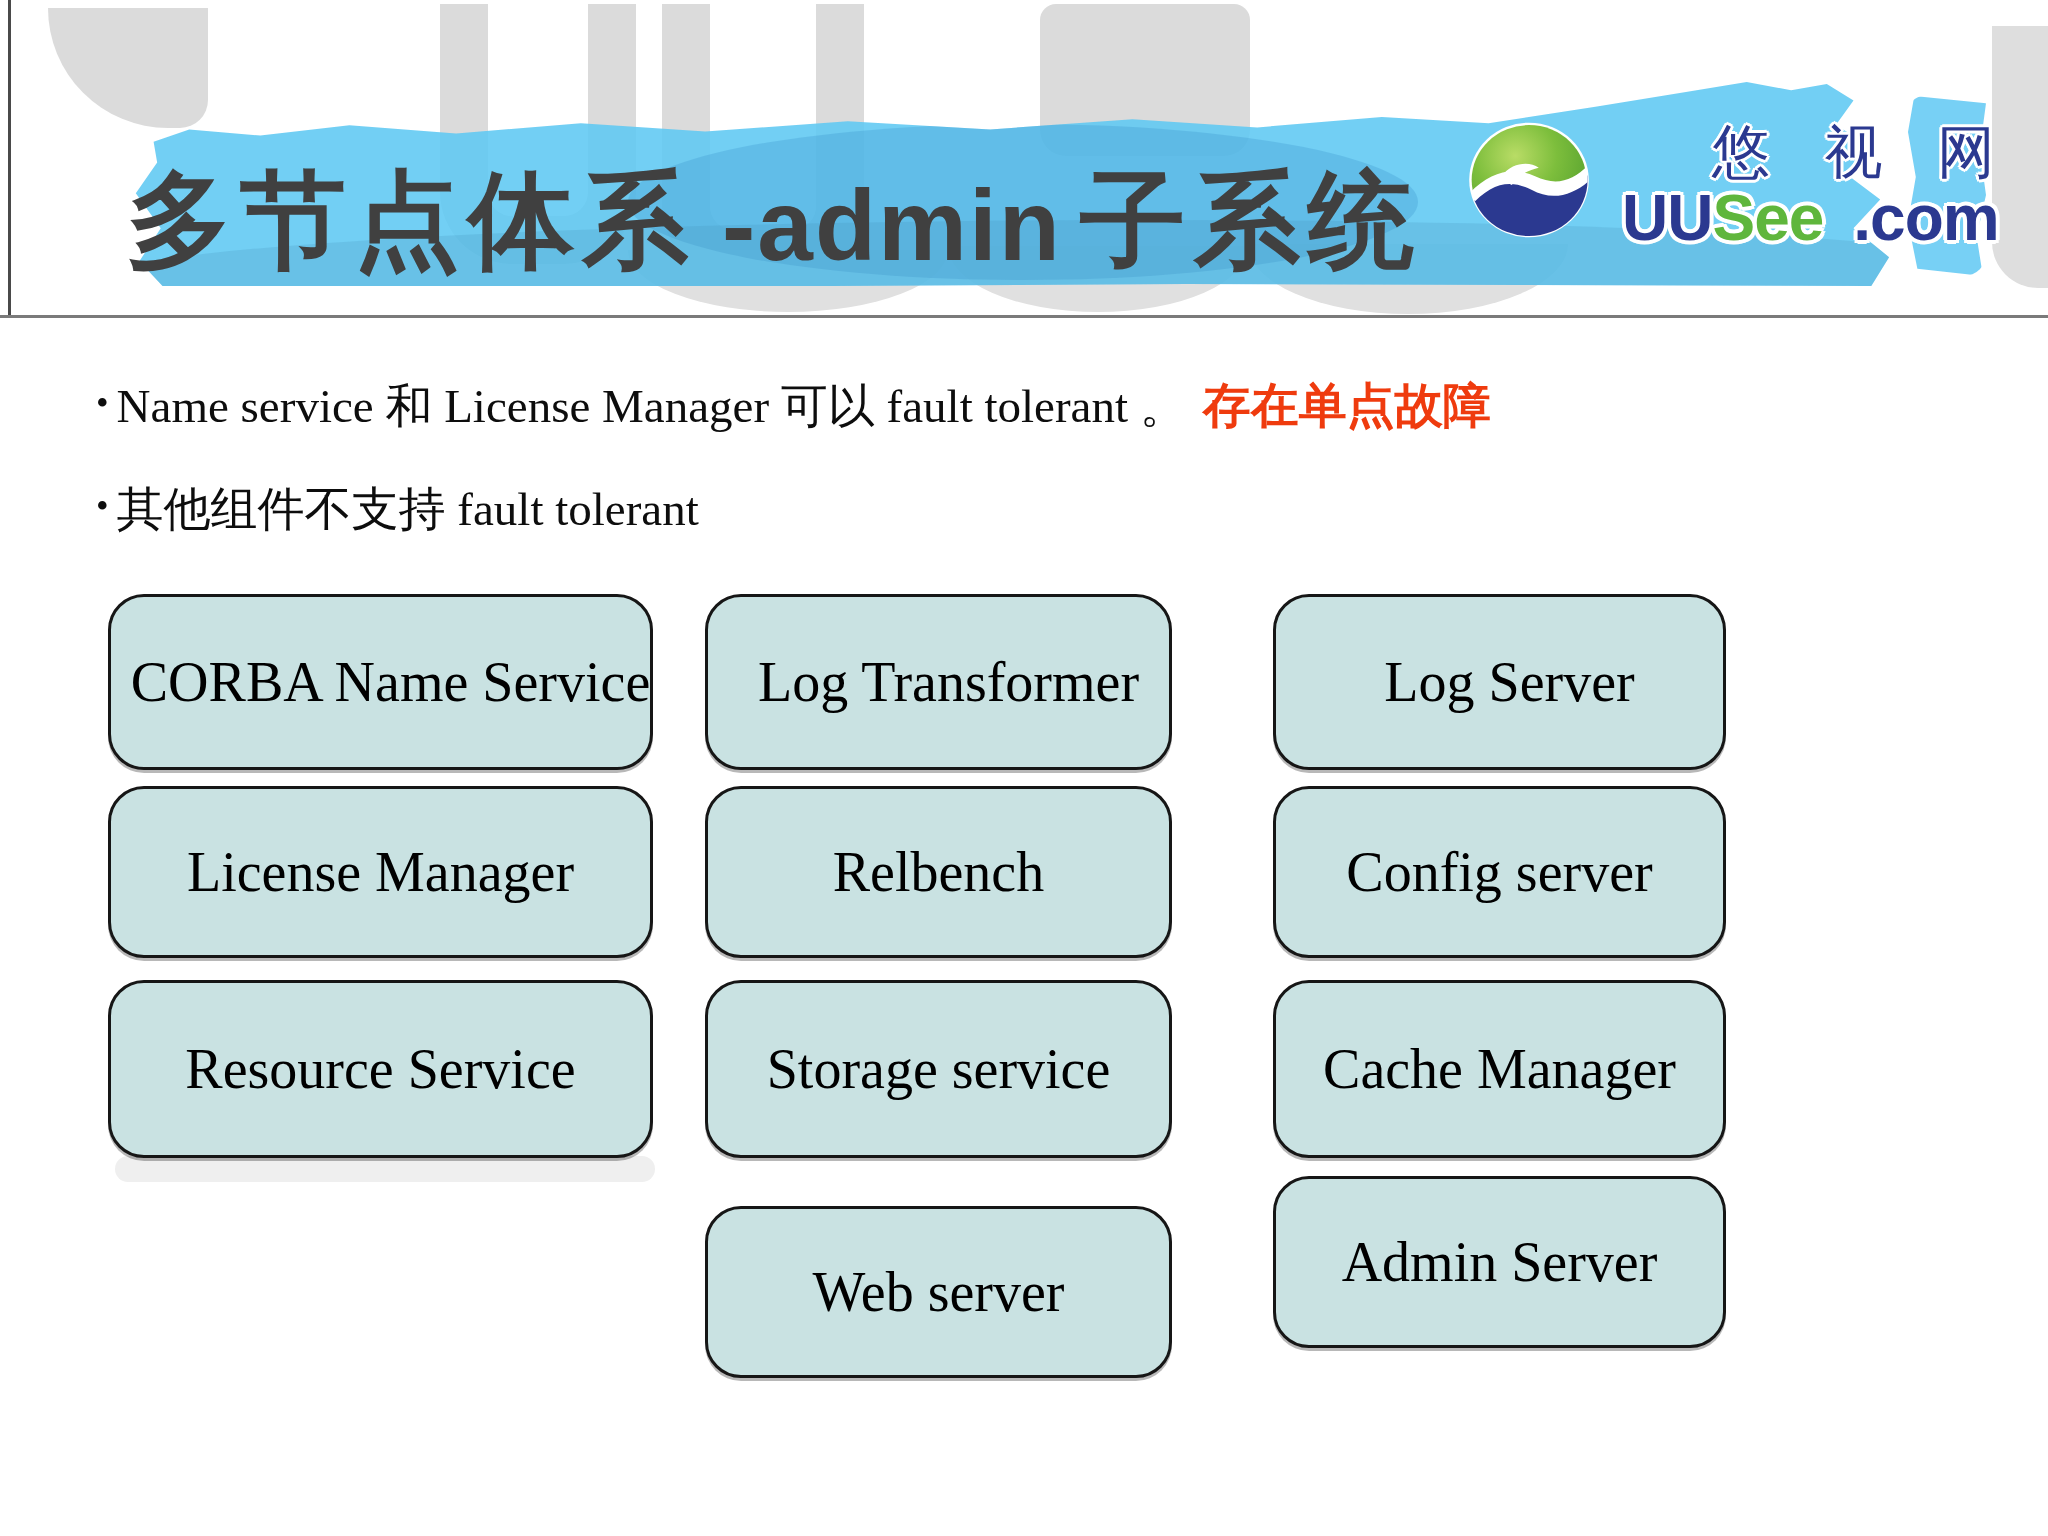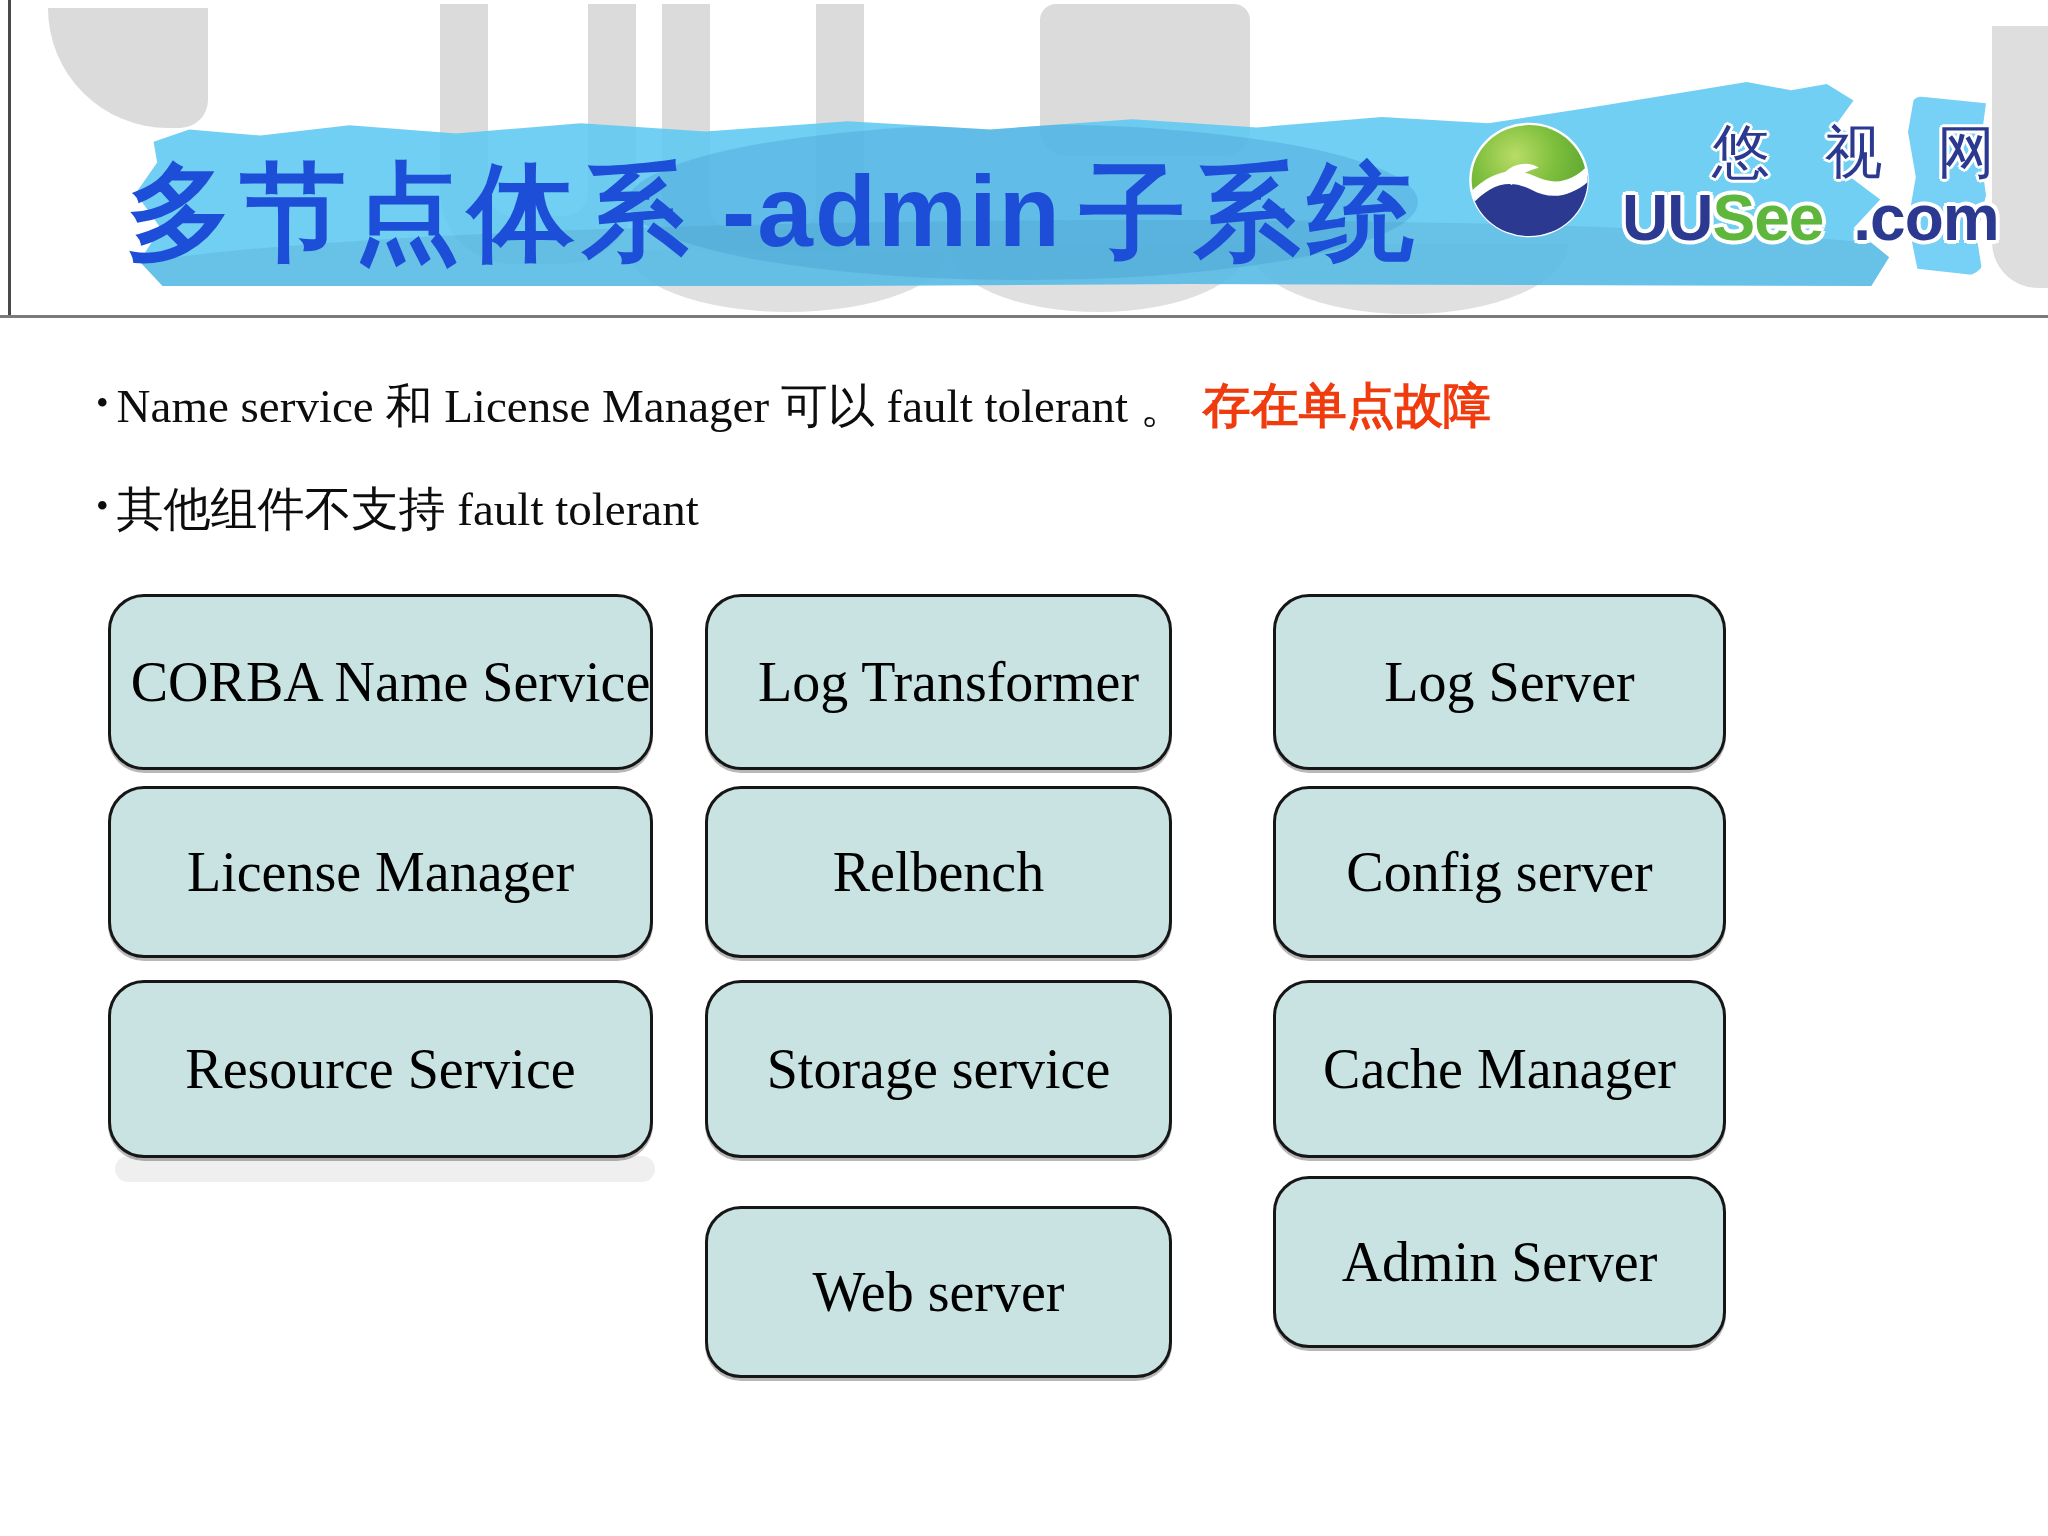--- a/index.html
+++ b/index.html
@@ -40,22 +40,22 @@
   .banner-frag{
     position:absolute;z-index:1;left:1908px;top:96px;width:78px;height:180px;
     background:rgba(95,200,243,0.85);border-radius:16px 8px 22px 10px;
     clip-path:polygon(8% 0,100% 4%,92% 30%,100% 55%,88% 78%,96% 100%,12% 96%,0 70%,10% 45%,0 20%);
   }
   
   .header-rule{position:absolute;z-index:2;left:0;top:315px;width:2048px;height:3px;background:#7a7a7a;}
   .header-left-rule{position:absolute;z-index:2;left:8px;top:0;width:3px;height:317px;background:#4a4a4a;}
   
   .title{
-    position:absolute;z-index:2;left:126px;top:140px;display:flex;align-items:flex-start;
-    color:#1d4ed8;white-space:nowrap;
+    position:absolute;z-index:2;left:126px;top:148px;display:flex;align-items:flex-end;
+    color:#404040;white-space:nowrap;
   }
   .title-cn{font-family:"Liberation Serif","DejaVu Serif",serif;font-weight:700;font-size:106px;letter-spacing:8px;line-height:1;}
   .title-en{font-family:"Liberation Sans","DejaVu Sans",sans-serif;font-weight:800;font-size:100px;letter-spacing:2px;line-height:1;margin:0 18px 0 26px;}
   
   .logo-mark{position:absolute;z-index:3;left:1468px;top:121px;width:122px;height:118px;}
   .logo-cn{
     position:absolute;z-index:3;left:1712px;top:124px;
     font-family:"Liberation Serif","DejaVu Serif",serif;font-weight:400;font-size:58px;
     letter-spacing:20px;color:#2B3990;white-space:nowrap;line-height:1;
     text-shadow:-3px 0 #fff,3px 0 #fff,0 -3px #fff,0 3px #fff,-2px -2px #fff,2px 2px #fff,-2px 2px #fff,2px -2px #fff;

